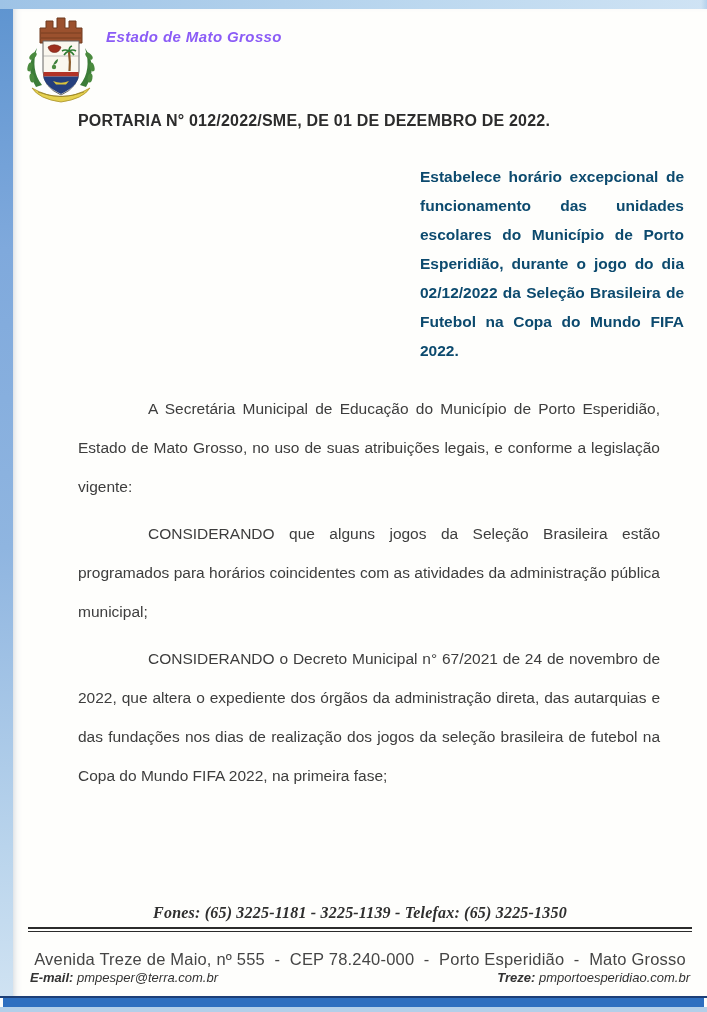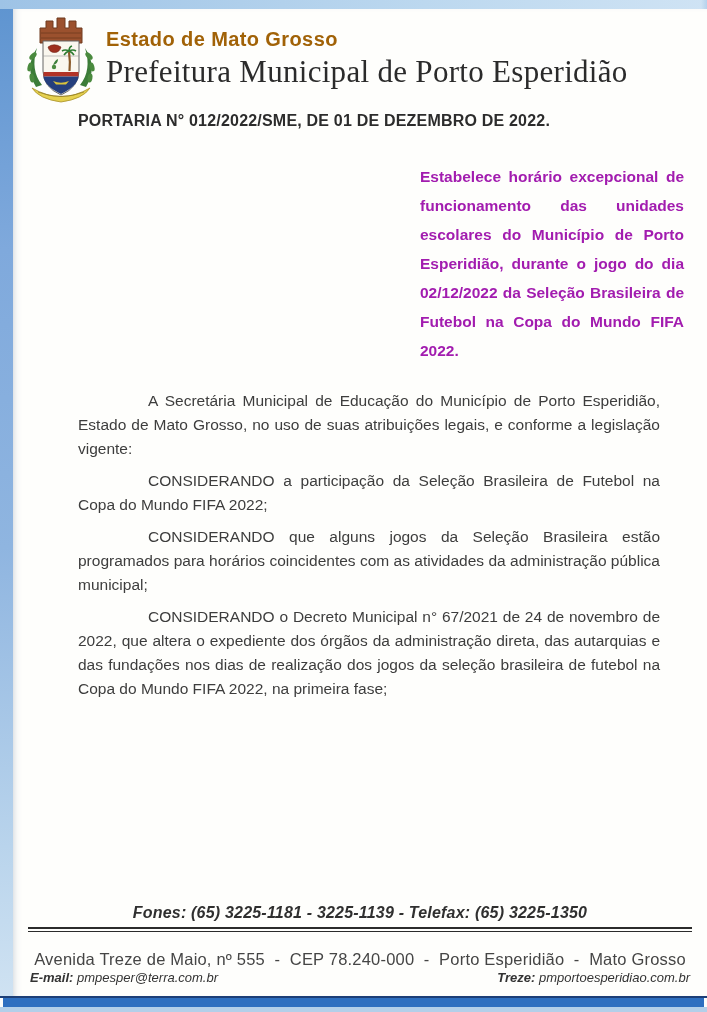--- a/index.html
+++ b/index.html
@@ -25,51 +25,51 @@
     position:absolute; left:13px; top:9px; right:0; bottom:14px;
     background:#fefefc;
     box-shadow: inset 6px 0 9px -7px rgba(90,110,140,0.45);
   }
 
   
   .crest { position:absolute; left:7px; top:6px; }
   .hdr-text { position:absolute; left:93px; top:19px; color:#2e2e2e; }
   .state {
     font-family:"Liberation Sans", sans-serif;
-    font-size:20px; font-weight:bold; 
-    letter-spacing:0.4px; color:#a16207;
+    font-size:15px; font-weight:bold; font-style:italic;
+    letter-spacing:0.4px; color:#8b5cf6;
   }
   .muni {
     font-family:"Liberation Serif", serif;
     font-size:31px; letter-spacing:0.3px; margin-top:3px; color:#2b2b2b;
   }
 
   
   .title {
     position:absolute; left:65px; top:103px;
     font-size:16px; font-weight:bold; color:#2c2c2c; letter-spacing:0.2px;
   }
   .summary {
     position:absolute; left:407px; top:153px; width:264px;
-    font-size:15.5px; font-weight:bold; color:#a21caf;
+    font-size:15.5px; font-weight:bold; color:#0c4a6e;
     line-height:29px; text-align:justify;
   }
 
   
   .bodytext { position:absolute; left:65px; top:380px; width:582px; }
   .bodytext p {
     margin:0 0 8px 0; text-indent:70px; text-align:justify;
-    font-size:15.5px; line-height:24px; color:#3d3d3d;
+    font-size:15.5px; line-height:39px; color:#3d3d3d;
   }
 
   
   .pfooter { position:absolute; left:15px; bottom:13px; width:664px; color:#333; }
   .phones {
     text-align:center; font-size:16px; font-weight:bold; font-style:italic;
-    color:#2f2f2f; letter-spacing:0.2px; margin-bottom:5px;
+    color:#2f2f2f; letter-spacing:0.2px; margin-bottom:5px;font-family:Liberation Serif, serif;
   }
   .rule { height:2px; border-top:2px solid #2b2b2b; border-bottom:1px solid #2b2b2b; margin-bottom:2px; }
   .address {
     text-align:center; font-size:16.5px; color:#454545;
     white-space:pre; letter-spacing:0.2px; margin:18px 0 1px 0;
   }
   .emailrow {
     display:flex; justify-content:space-between;
     font-size:13px; color:#333; padding:0 2px;font-style:italic;
   }
@@ -122,30 +122,28 @@
         <path d="M23.5 61.5 H58.5 Q57.5 71 41 79 Q24.5 71 23.5 61.5 Z" fill="#253f7d"></path>
 
         <path d="M33 66 q8 3.5 16 0 l-3 3.5 h-10 Z" fill="#d9c33b"></path>
 
         <path d="M12 73 Q41 90 70 73 Q63 84 41 87 Q19 84 12 73 Z" fill="#e6d14f" stroke="#a8902a" stroke-width="0.8"></path>
         <path d="M18 77 Q41 86 64 77" stroke="#8f7a22" stroke-width="0.7" fill="none"></path>
       </svg>
     </div>
     <div class="hdr-text">
       <div class="state">Estado de Mato Grosso</div>
-      <div class="muni">Prefeitura Municipal de Porto Esperidião</div>
     </div>
 
     <div class="title">PORTARIA N° 012/2022/SME, DE 01 DE DEZEMBRO DE 2022.</div>
 
     <div class="summary">Estabelece horário excepcional de funcionamento das unidades escolares do Município de Porto Esperidião, durante o jogo do dia 02/12/2022 da Seleção Brasileira de Futebol na Copa do Mundo FIFA 2022.</div>
 
     <div class="bodytext">
       <p>A Secretária Municipal de Educação do Município de Porto Esperidião, Estado de Mato Grosso, no uso de suas atribuições legais, e conforme a legislação vigente:</p>
-      <p>CONSIDERANDO a participação da Seleção Brasileira de Futebol na Copa do Mundo FIFA 2022;</p>
       <p>CONSIDERANDO que alguns jogos da Seleção Brasileira estão programados para horários coincidentes com as atividades da administração pública municipal;</p>
       <p>CONSIDERANDO o Decreto Municipal n° 67/2021 de 24 de novembro de 2022, que altera o expediente dos órgãos da administração direta, das autarquias e das fundações nos dias de realização dos jogos da seleção brasileira de futebol na Copa do Mundo FIFA 2022, na primeira fase;</p>
     </div>
 
     <div class="pfooter">
       <div class="phones">Fones: (65) 3225-1181 - 3225-1139 - Telefax: (65) 3225-1350</div>
       <div class="rule"></div>
       <div class="address">Avenida Treze de Maio, nº 555  -  CEP 78.240-000  -  Porto Esperidião  -  Mato Grosso</div>
       <div class="emailrow">
         <span><b>E-mail:</b> <span>pmpesper@terra.com.br</span></span>

